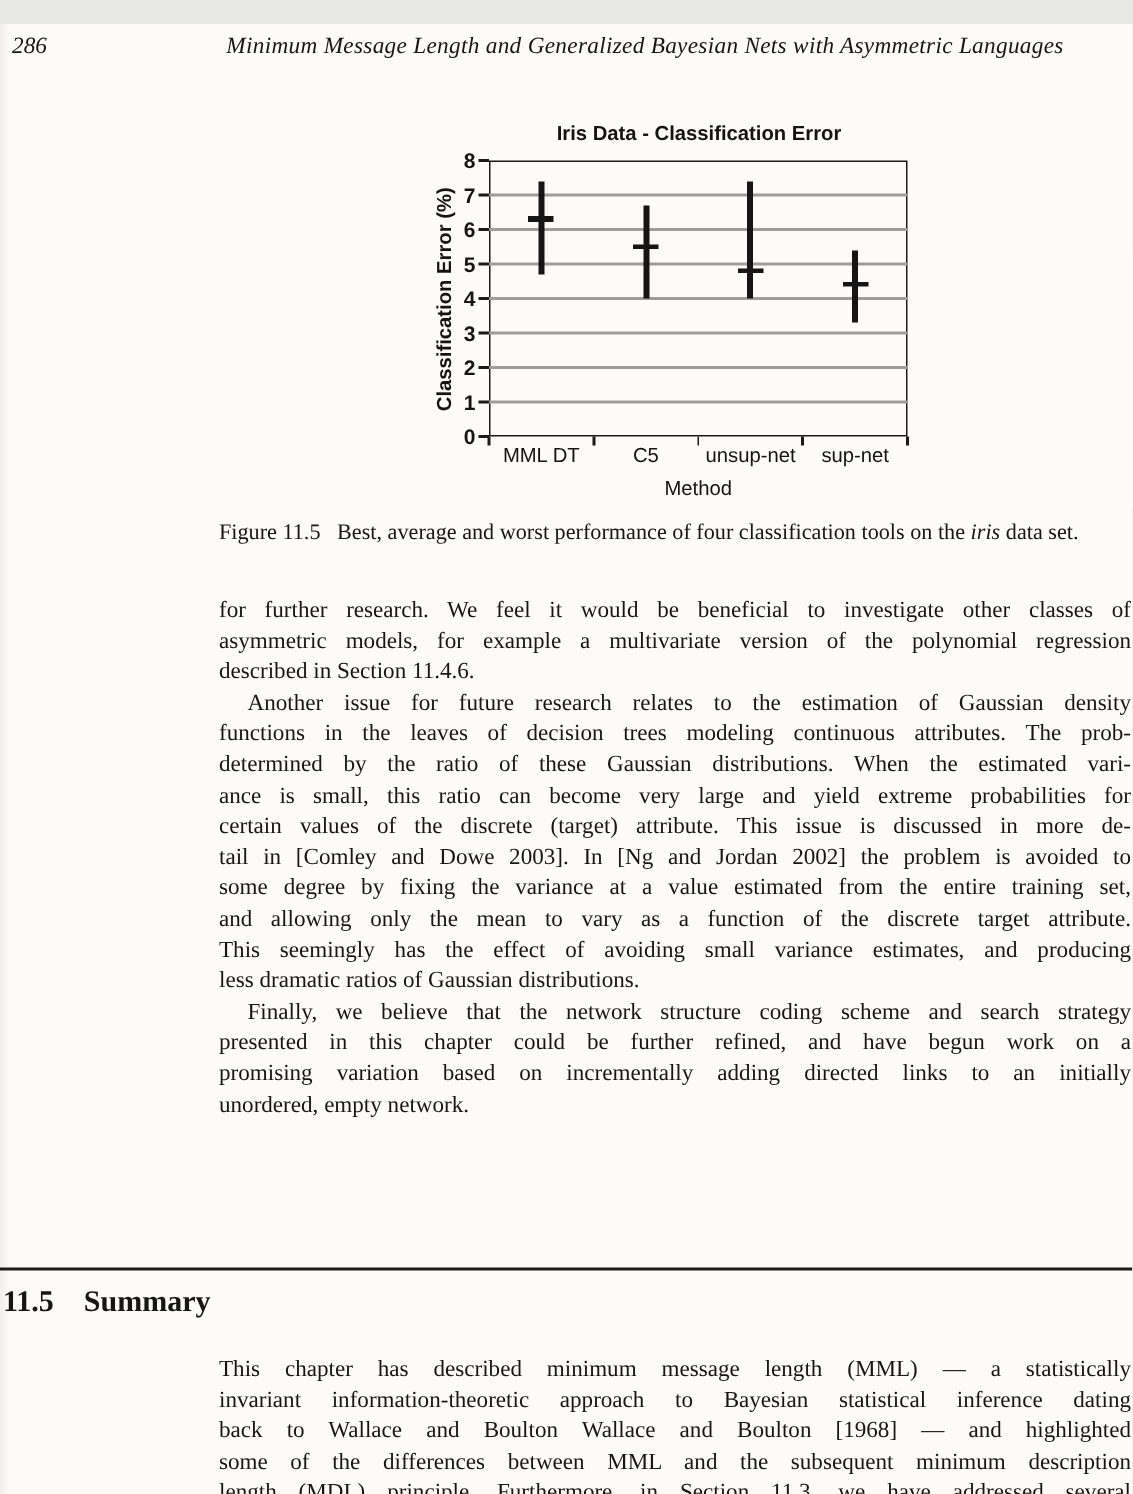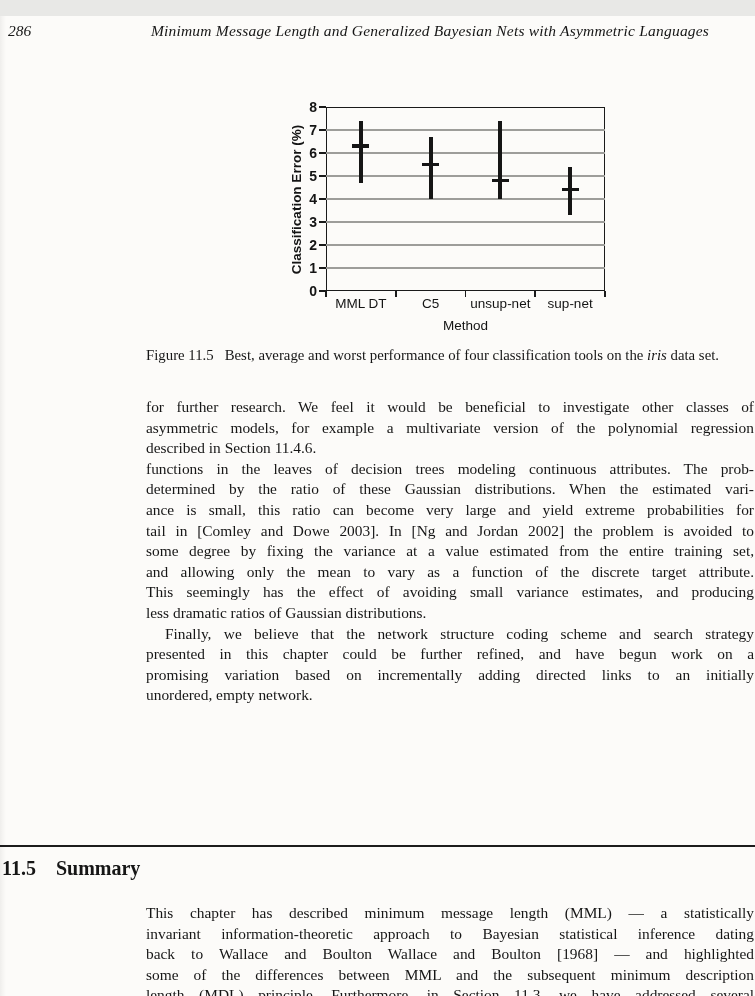--- a/index.html
+++ b/index.html
@@ -53,20 +53,21 @@
 </style>
 </head>
 <body>
 
 <div class="page">
 
   <div class="hdr-num">286</div>
   <div class="hdr-title">Minimum Message Length and Generalized Bayesian Nets with Asymmetric Languages</div>
 
   <div class="chart" id="chart">
+    <div class="chart-title">Iris Data - Classification Error</div>
     <div class="ylabel" style="width:184px;height:17px;left:-73px;top:113px;">Classification Error (%)</div>
     <div class="plot" id="plot"></div>
     <div class="xlabel" style="left:48px;top:240px;width:279px;">Method</div>
   <div class="ytick-mark" style="left: 41px; top: 212.2px; width: 7px;"></div>
       <div class="ytick-label" style="left: 13px; top: 205px;">0</div>
       <div class="gridline" style="left: 48px; top: 189.4px; width: 279px; background: rgb(157, 157, 154);"></div>
       <div class="ytick-mark" style="left: 41px; top: 189.2px; width: 7px;"></div>
       <div class="ytick-label" style="left: 13px; top: 182px;">1</div>
       <div class="gridline" style="left: 48px; top: 166.4px; width: 279px; background: rgb(157, 157, 154);"></div>
       <div class="ytick-mark" style="left: 41px; top: 166.2px; width: 7px;"></div>
@@ -111,23 +112,25 @@
     <span class="cap-label">Figure 11.5</span><span>Best, average and worst performance of four classification tools on the </span><span class="cap-italic">iris</span><span> data set.</span>
   </div>
 
   <div class="textblock" id="body-text">
       <div class="para">
         <div class="line">for further research. We feel it would be beneficial to investigate other classes of</div>
         <div class="line">asymmetric models, for example a multivariate version of the polynomial regression</div>
         <div class="line endline">described in Section 11.4.6.</div>
       </div>
       <div class="para">
+        <div class="line indent">Another issue for future research relates to the estimation of Gaussian density</div>
         <div class="line">functions in the leaves of decision trees modeling continuous attributes. The prob-</div>
         <div class="line">determined by the ratio of these Gaussian distributions. When the estimated vari-</div>
         <div class="line">ance is small, this ratio can become very large and yield extreme probabilities for</div>
+        <div class="line">certain values of the discrete (target) attribute. This issue is discussed in more de-</div>
         <div class="line">tail in [Comley and Dowe 2003]. In [Ng and Jordan 2002] the problem is avoided to</div>
         <div class="line">some degree by fixing the variance at a value estimated from the entire training set,</div>
         <div class="line">and allowing only the mean to vary as a function of the discrete target attribute.</div>
         <div class="line">This seemingly has the effect of avoiding small variance estimates, and producing</div>
         <div class="line endline">less dramatic ratios of Gaussian distributions.</div>
       </div>
       <div class="para">
         <div class="line indent">Finally, we believe that the network structure coding scheme and search strategy</div>
         <div class="line">presented in this chapter could be further refined, and have begun work on a</div>
         <div class="line">promising variation based on incrementally adding directed links to an initially</div>

